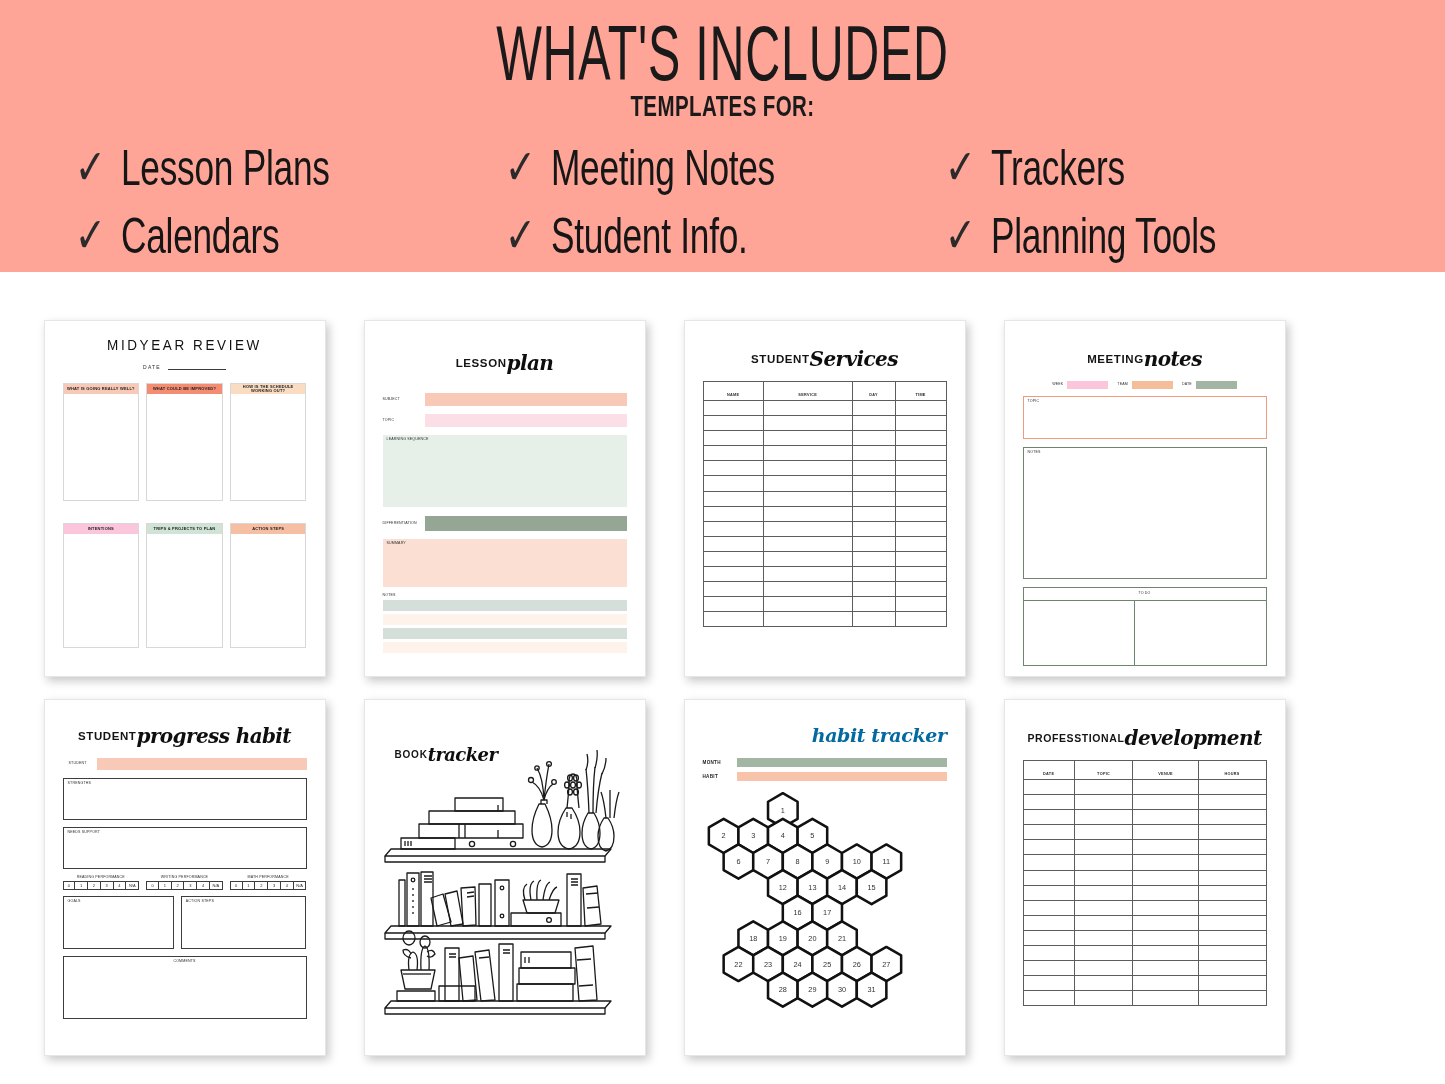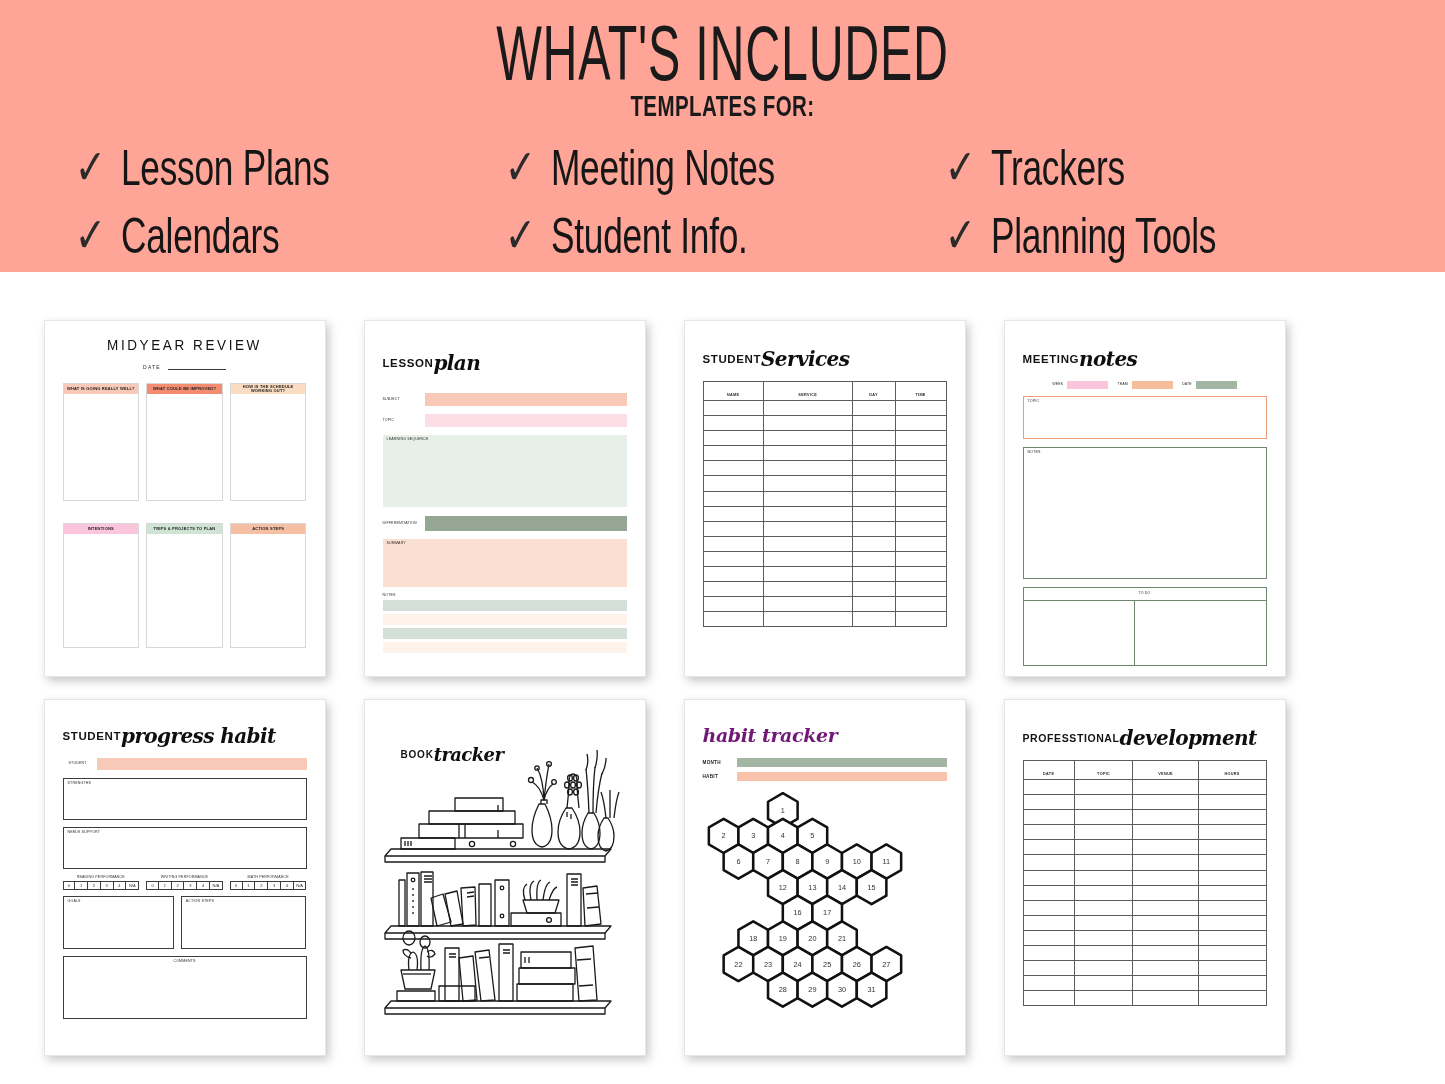--- a/index.html
+++ b/index.html
@@ -96,21 +96,21 @@
 
   
   .t-spaced {
     font-size: 13.5px;
     letter-spacing: 2.6px;
     text-align: center;
     color: #121212;
     font-weight: 400;
     transform: scaleY(1.15);
   }
-  .t-mixed { white-space: nowrap; }
+  .t-mixed { text-align: center; white-space: nowrap; }
   .t-block {
     font-size: 11.5px;
     letter-spacing: 0.6px;
     color: #141414;
     font-weight: 600;
     vertical-align: middle;
   }
   .t-script {
     font-family: "DejaVu Serif", serif;
     font-style: italic;
@@ -118,22 +118,22 @@
     font-weight: 700;
     color: #0e0e0e;
     letter-spacing: -0.6px;
     vertical-align: middle;
   }
   .t-script-only {
     font-family: "DejaVu Serif", serif;
     font-style: italic;
     font-size: 19px;
     font-weight: 700;
-    color: #701a75;
-    text-align: left;
+    color: #0369a1;
+    text-align: right;
     letter-spacing: -0.4px;
   }
 
   .tiny { font-size: 3.6px; letter-spacing: 0.15px; color: #2e2e2e; line-height: 1; }
   .tiny-b { font-size: 4.0px; letter-spacing: 0.2px; color: #222; font-weight: 600; line-height: 1; }
 
   
   .date-row {
     display: flex; justify-content: center; align-items: flex-end;
     gap: 7px; margin-top: 11px; margin-bottom: 13px;
@@ -188,21 +188,21 @@
   .scale-cells div:first-child { margin-left: 0; }
   .two-box { display: grid; grid-template-columns: 1fr 1.13fr; gap: 7px; margin-bottom: 7px; }
 
   
   .ht-row { display: flex; align-items: center; gap: 8px; margin-bottom: 5px; }
   .ht-lbl { width: 26px; font-size: 4.6px; letter-spacing: 0.3px; color: #1d1d1d; font-weight: 600; }
   .ht-bar { flex: 1; height: 9px; }
   .hexwrap { margin-top: 7px; display: flex; justify-content: center; }
 
   
-  .bt-title { position: absolute; left: 30px; top: 44px; white-space: nowrap; margin-left: 6px; }
+  .bt-title { position: absolute; left: 30px; top: 44px; white-space: nowrap; }
 </style>
 </head>
 <body>
 
 <div class="banner">
   <div class="banner-title">WHAT'S INCLUDED</div>
   <div class="banner-sub">TEMPLATES FOR:</div>
   <div class="check-grid">
     <div class="check-item">
       <span class="check-mark">✓</span>

